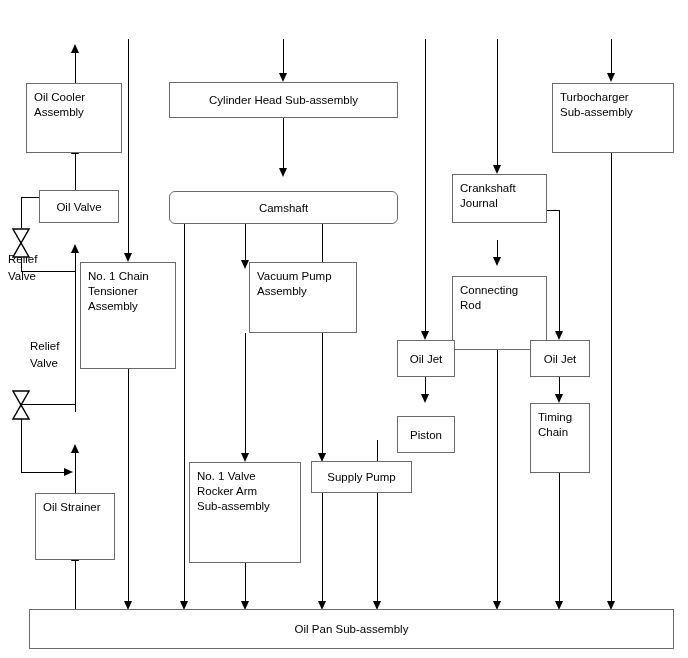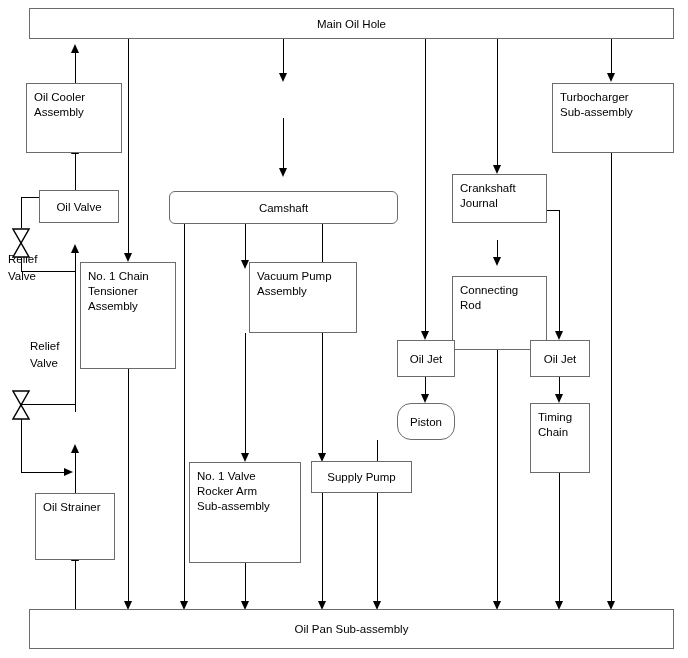--- a/index.html
+++ b/index.html
@@ -185,29 +185,29 @@
 
   <div class="valve" style="left:12px;top:390px;">
     <svg width="18" height="30" viewBox="0 0 18 30">
       <polygon points="1,1 17,1 9,15" fill="#ffffff" stroke="#000000" stroke-width="1.4"></polygon>
       <polygon points="1,29 17,29 9,15" fill="#ffffff" stroke="#000000" stroke-width="1.4"></polygon>
     </svg>
   </div>
   <div class="vlabel" style="left:30px;top:338px;">Relief
 Valve</div>
 
-  <div class="node c" style="left:29px;top:8px;width:645px;height:31px;">
-    <span class="lbl">Main Oil Hole</span>
-  </div>
 
   <div class="node tl" style="left:26px;top:83px;width:96px;height:70px;">
     <span class="lbl">Oil Cooler
 Assembly</span>
   </div>
 
+  <div class="node c" style="left:169px;top:82px;width:229px;height:36px;">
+    <span class="lbl">Cylinder Head Sub-assembly</span>
+  </div>
 
   <div class="node tl" style="left:552px;top:83px;width:122px;height:70px;">
     <span class="lbl">Turbocharger
 Sub-assembly</span>
   </div>
 
   <div class="node c" style="left:39px;top:190px;width:80px;height:33px;">
     <span class="lbl">Oil Valve</span>
   </div>
 
@@ -238,21 +238,21 @@
 
   <div class="node c" style="left:397px;top:340px;width:58px;height:37px;">
     <span class="lbl">Oil Jet</span>
   </div>
 
   <div class="node c" style="left:530px;top:340px;width:60px;height:37px;">
     <span class="lbl">Oil Jet</span>
   </div>
 
 
-  <div class="node c" style="left:397px;top:403px;width:58px;height:37px;border-radius:14px;">
+  <div class="node c" style="left:397px;top:416px;width:58px;height:37px;">
     <span class="lbl">Piston</span>
   </div>
 
   <div class="node tl" style="left:530px;top:403px;width:60px;height:70px;">
     <span class="lbl">Timing
 Chain</span>
   </div>
 
   <div class="node tl" style="left:189px;top:462px;width:112px;height:101px;">
     <span class="lbl">No. 1 Valve

